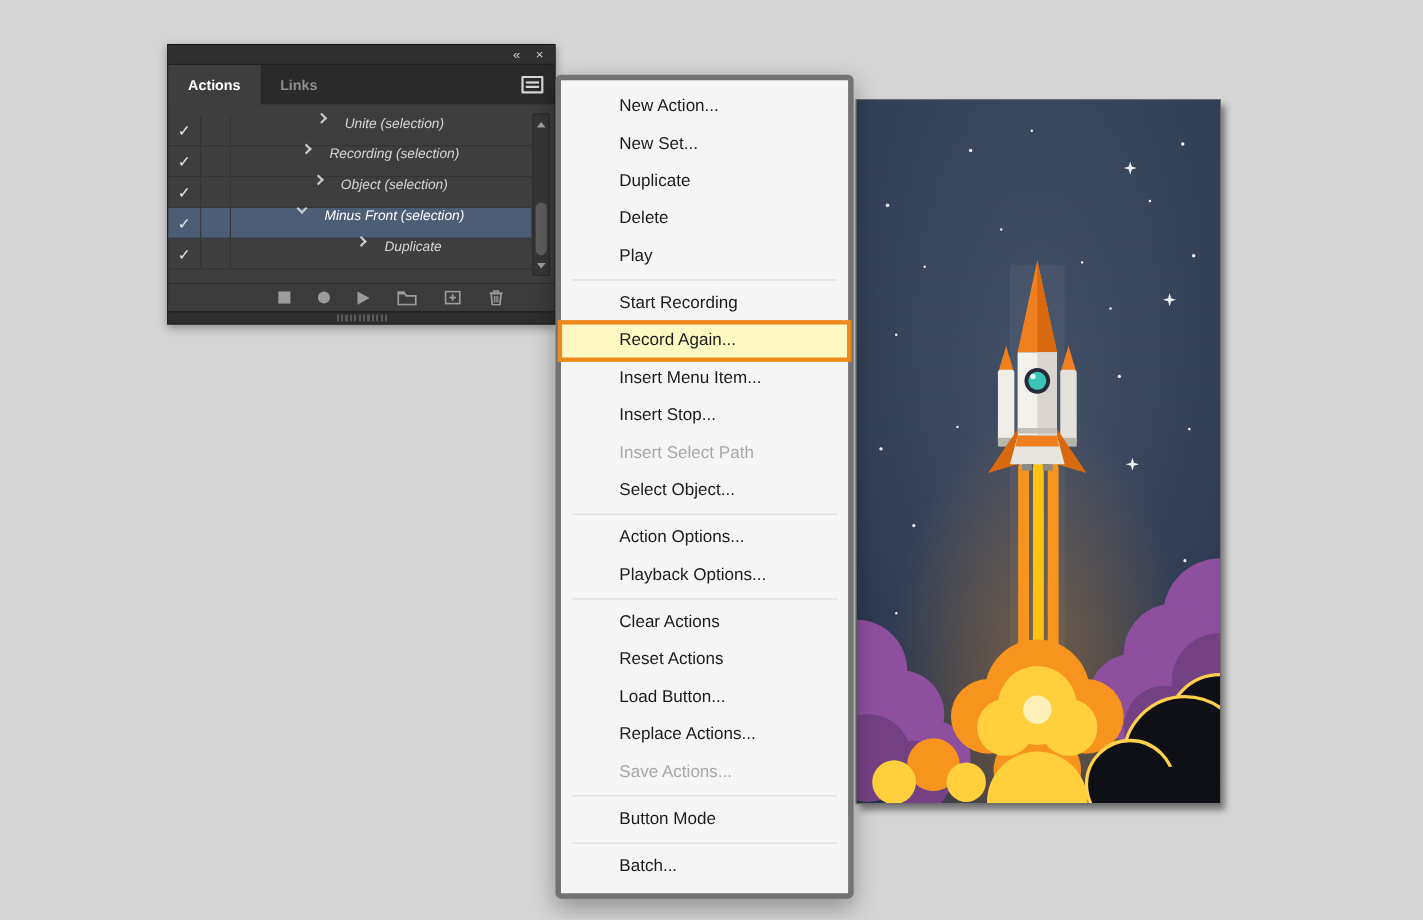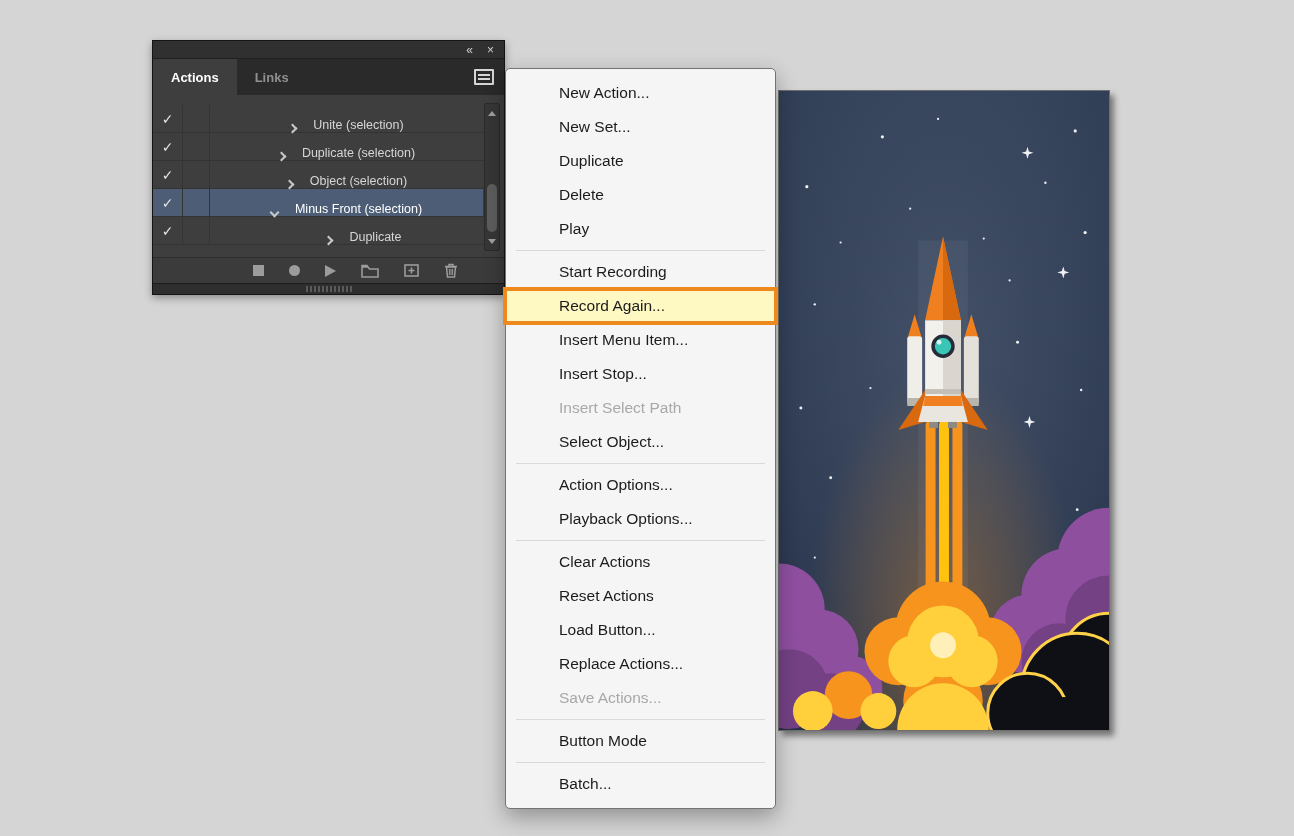--- a/index.html
+++ b/index.html
@@ -56,21 +56,21 @@
     height:28px; display:flex; align-items:stretch;
     border-bottom:1px solid #333333; font-size:12.5px; color:#d6d6d6;
   }
   .action-row.selected { background:var(--sel, #4c5d75); color:#ffffff; }
   .cell-check {
     width:30px; display:flex; align-items:center; justify-content:center;
     border-right:1px solid #343434; font-size:14px; color:#e3e3e3;
   }
   .cell-dialog { width:27px; border-right:1px solid #343434; }
   .row-content {
-    flex:1; display:flex; align-items:flex-end; justify-content:center; gap:17px;
+    flex:1; display:flex; align-items:flex-start; justify-content:center; gap:17px;font-style:italic;
   }
   .chev { width:7px; height:7px; border-right:2px solid #c9c9c9; border-bottom:2px solid #c9c9c9; flex:none; }
   .chev.right { transform:rotate(-45deg); margin-top:-1px; }
   .chev.down  { transform:rotate(45deg);  margin-top:-3px; }
 
   .vscroll {
     position:absolute; top:8px; right:4px; bottom:6px; width:16px;
     background:#363636; border:1px solid #2b2b2b; border-radius:2px;
   }
   .vs-arrow { position:absolute; left:0; right:0; height:14px; display:flex; align-items:center; justify-content:center; }
@@ -91,21 +91,21 @@
   .panel-grip-strip {
     height:11px; background:#2e2e2e; border-top:1px solid #1d1d1d;
     display:flex; align-items:center; justify-content:center;
   }
   .grip { width:46px; height:6px;
     background:repeating-linear-gradient(90deg,#5a5a5a 0 2px, transparent 2px 4px); }
 
   
   .flyout {
     position:absolute; left:505px; top:68px; width:271px;
-    background:#f5f5f5; border:1px solid #737373; border-radius:5px;
+    background:#f5f5f5; border:5px solid #737373; border-radius:5px;
     box-shadow:0 8px 22px rgba(0,0,0,0.32);
     padding:7px 0; z-index:3; overflow:visible;
   }
   .menu-item {
     position:relative; height:34px; line-height:34px; padding-left:53px;
     font-size:15.5px; color:#1b1b1b; white-space:nowrap;
   }
   .menu-item.disabled { color:#a8a8a8; }
   .menu-item.highlighted { background:#fef9c3; }
   .menu-item.highlighted::after {
@@ -273,21 +273,21 @@
     </span>
   </div>
 
   <div class="action-row">
     <span class="cell-check">
       <span>✓</span>
     </span>
     <span class="cell-dialog"></span>
     <span class="row-content">
       <span class="chev right"></span>
-      <span>Duplicate (selection)</span>
+      <span>Recording (selection)</span>
     </span>
   </div>
 
   <div class="action-row">
     <span class="cell-check">
       <span>✓</span>
     </span>
     <span class="cell-dialog"></span>
     <span class="row-content">
       <span class="chev right"></span>

